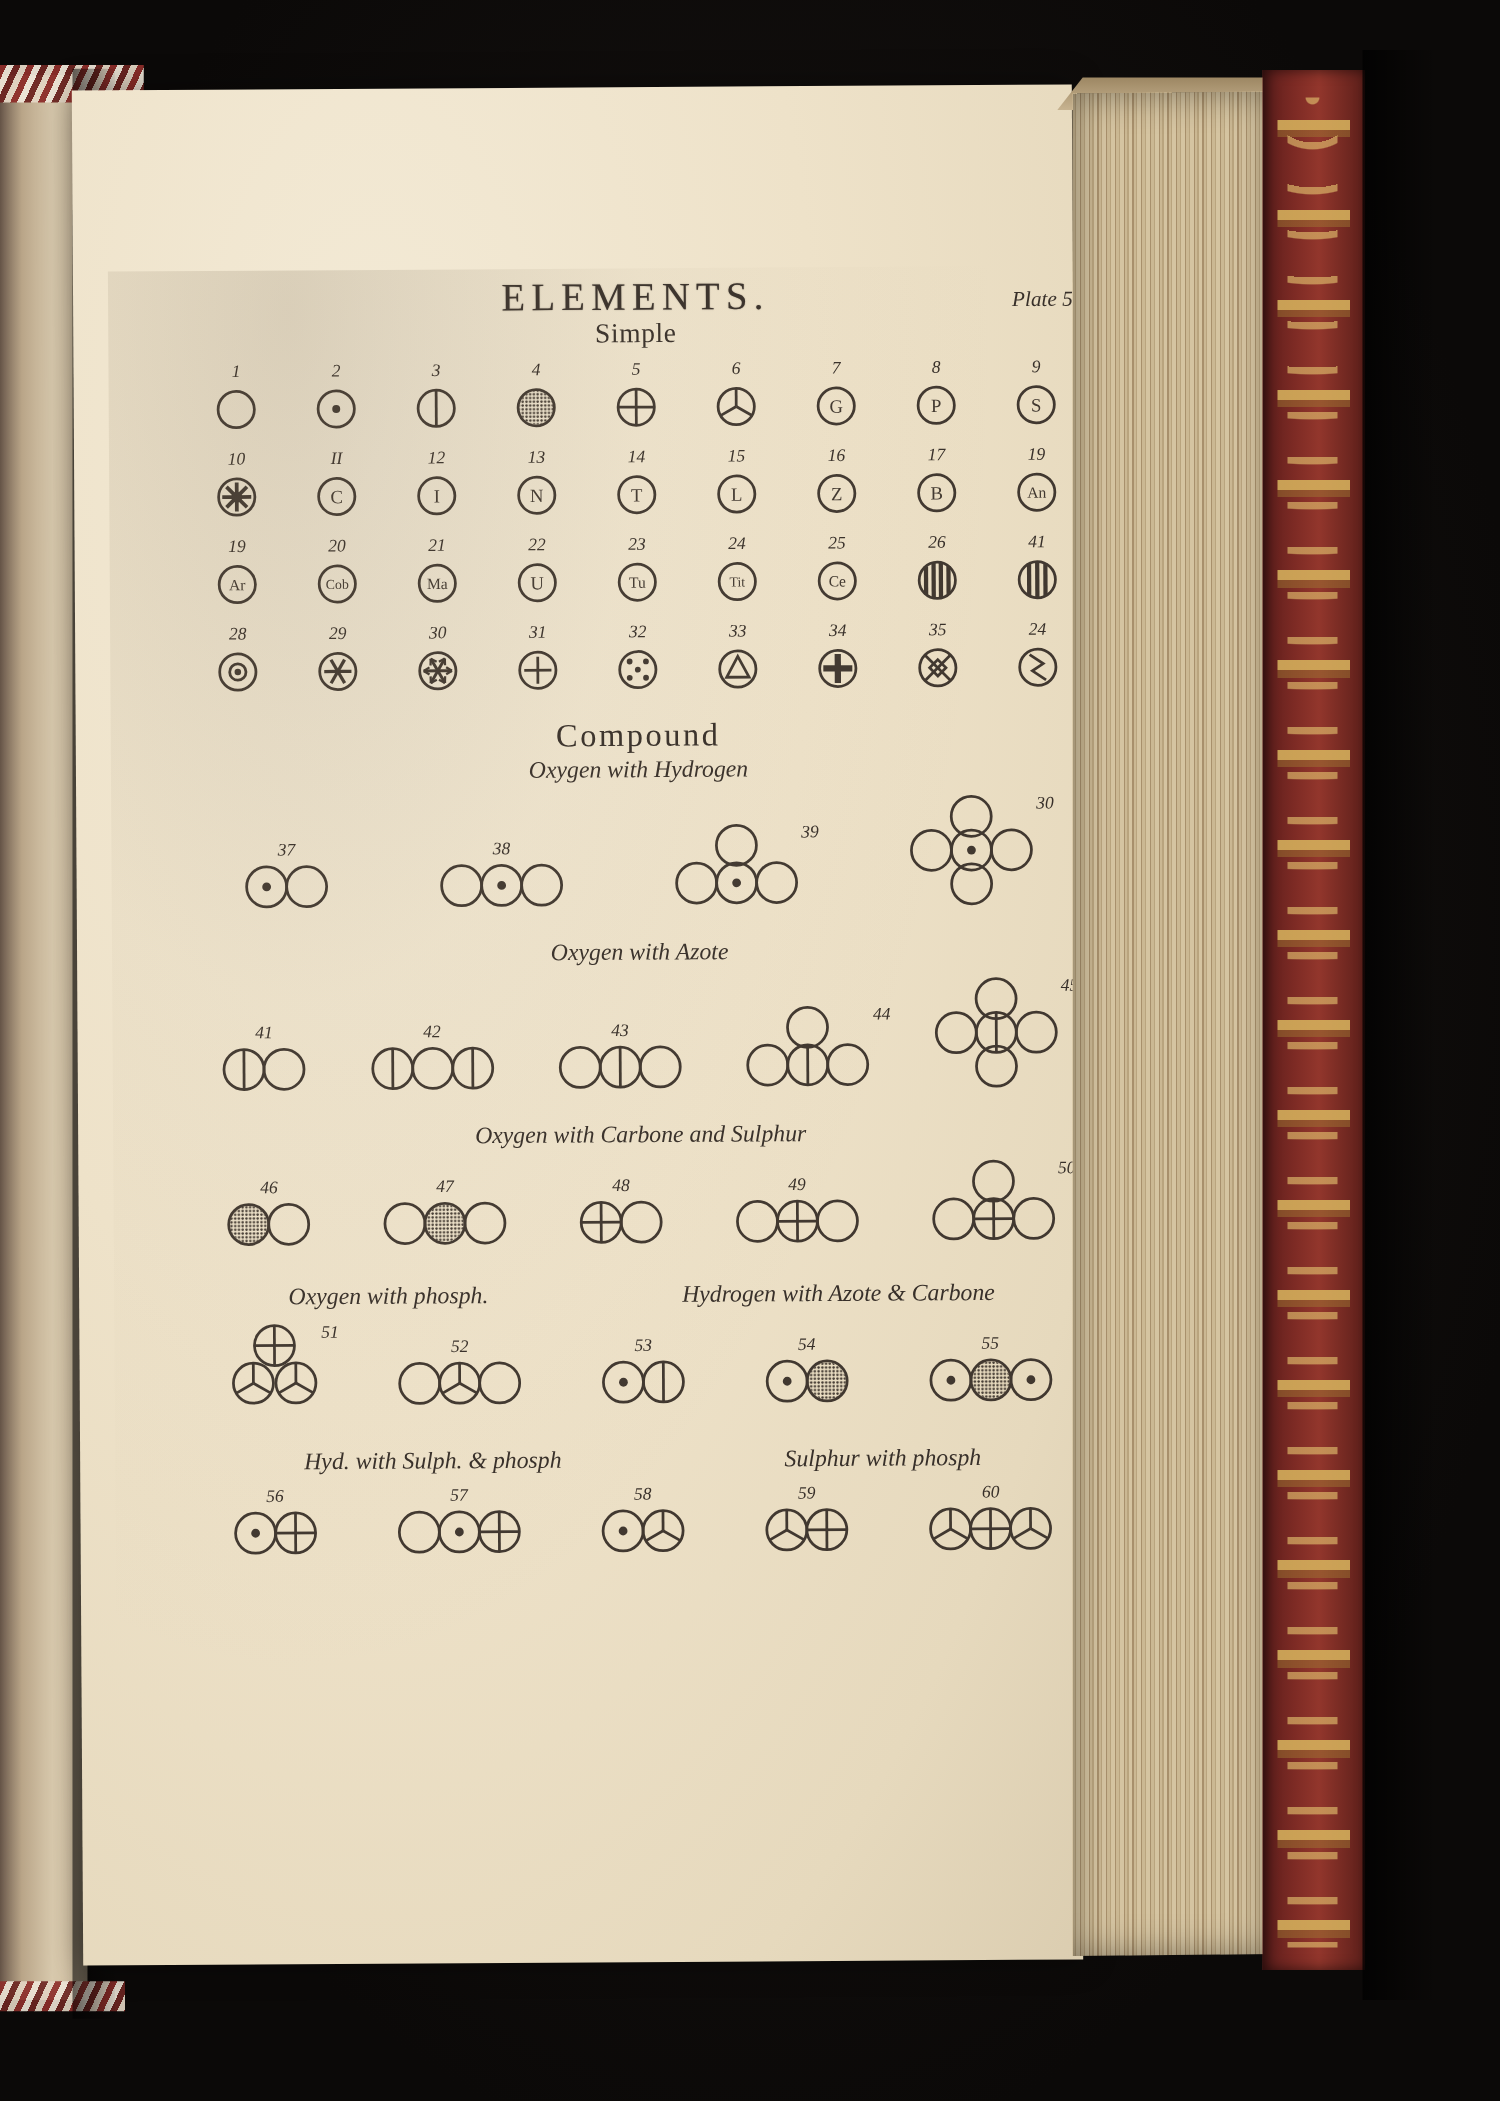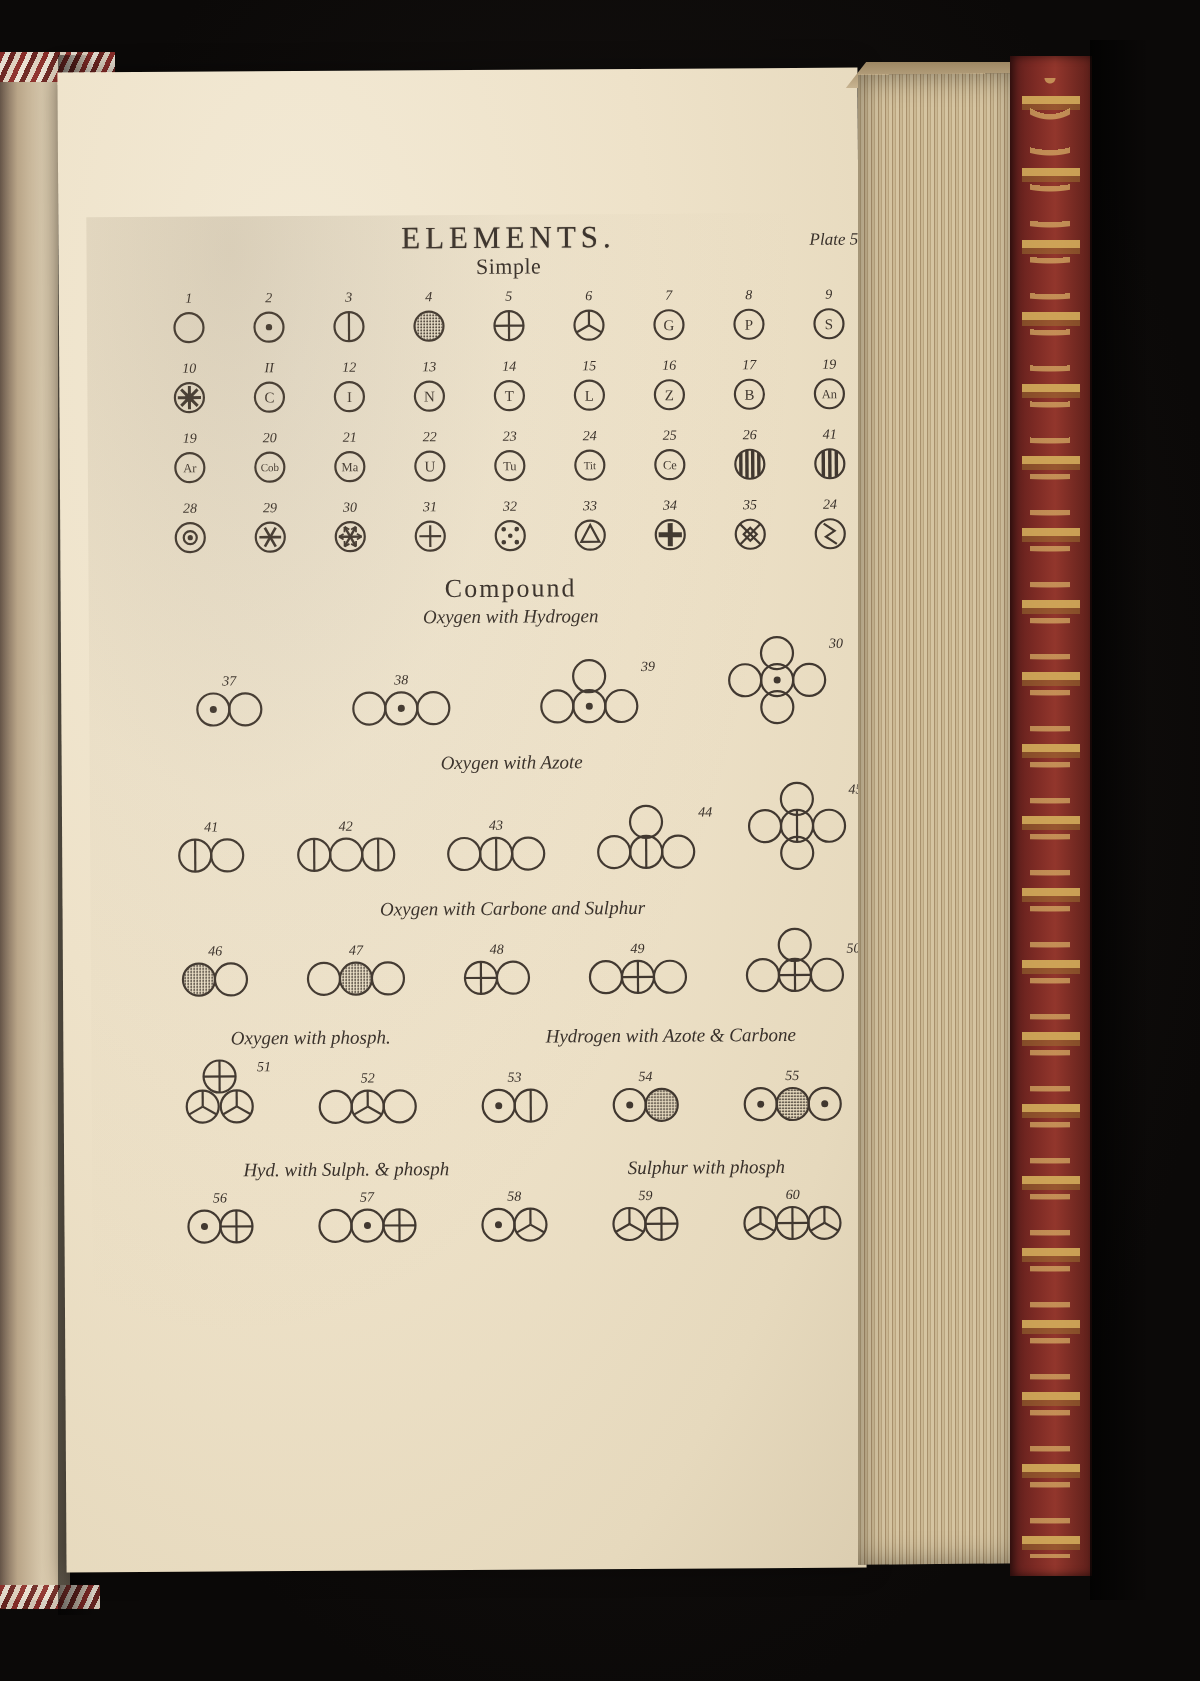--- a/index.html
+++ b/index.html
@@ -685,21 +685,21 @@
           <div class="mol" style="flex-direction: column; align-items: center;">
             <div style="position:relative">
               <svg width="100" height="66" viewBox="0 0 100 66">
                 <circle class="st" cx="50" cy="17" r="16"></circle>
                 <circle class="st" cx="18" cy="47" r="16"></circle>
                 <circle class="st" cx="50" cy="47" r="16"></circle>
                 <line class="st" x1="34" y1="47" x2="66" y2="47"></line>
                 <line class="st" x1="50" y1="31" x2="50" y2="63"></line>
                 <circle class="st" cx="82" cy="47" r="16"></circle>
               </svg>
-              <span class="mnum" style="right:-16px;top:13px">50</span>
+              <span class="mnum" style="right:-16px;top:0">50</span>
             </div>
           </div>
         </div>
 
       <div class="hdr2" style="margin-top:30px">
         <span>Oxygen with phosph.</span>
         <span>Hydrogen with Azote &amp; Carbone</span>
       </div>
       <div class="row" id="row-op">
           <div class="mol" style="flex-direction: column; align-items: center;">

